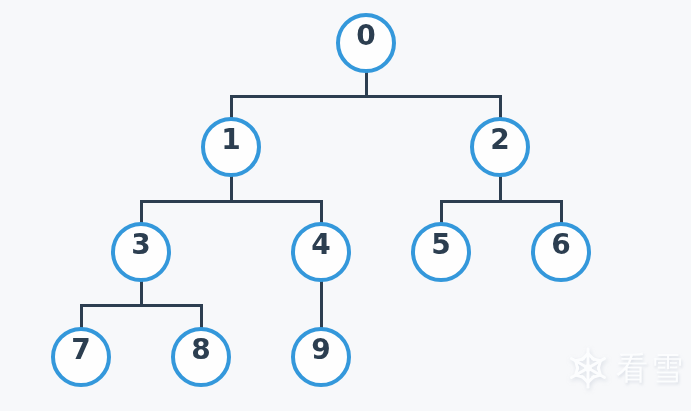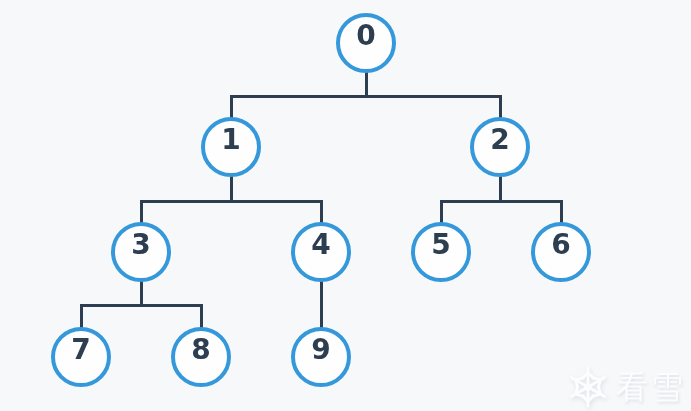--- a/index.html
+++ b/index.html
@@ -22,21 +22,21 @@
     position:absolute;width:60px;height:60px;box-sizing:border-box;
     border:4px solid var(--node-border);border-radius:50%;
     background:var(--node-fill);
     display:flex;align-items:center;justify-content:center;
   }
   .node-label{
     font-size:28px;font-weight:bold;color:var(--node-text);
     line-height:1;transform:translateY(-7px);
   }
   .watermark{
-    position:absolute;left:565px;top:364px;
+    position:absolute;left:565px;top:345px;
     display:flex;align-items:center;gap:5px;
     color:var(--wm);
   }
   .wm-icon{
     filter:drop-shadow(1px 2px 2px rgba(198,205,216,0.55));
   }
   .wm-text{
     font-size:32px;line-height:1;letter-spacing:3px;
     text-shadow:1px 2px 3px rgba(198,205,216,0.6);
   }

